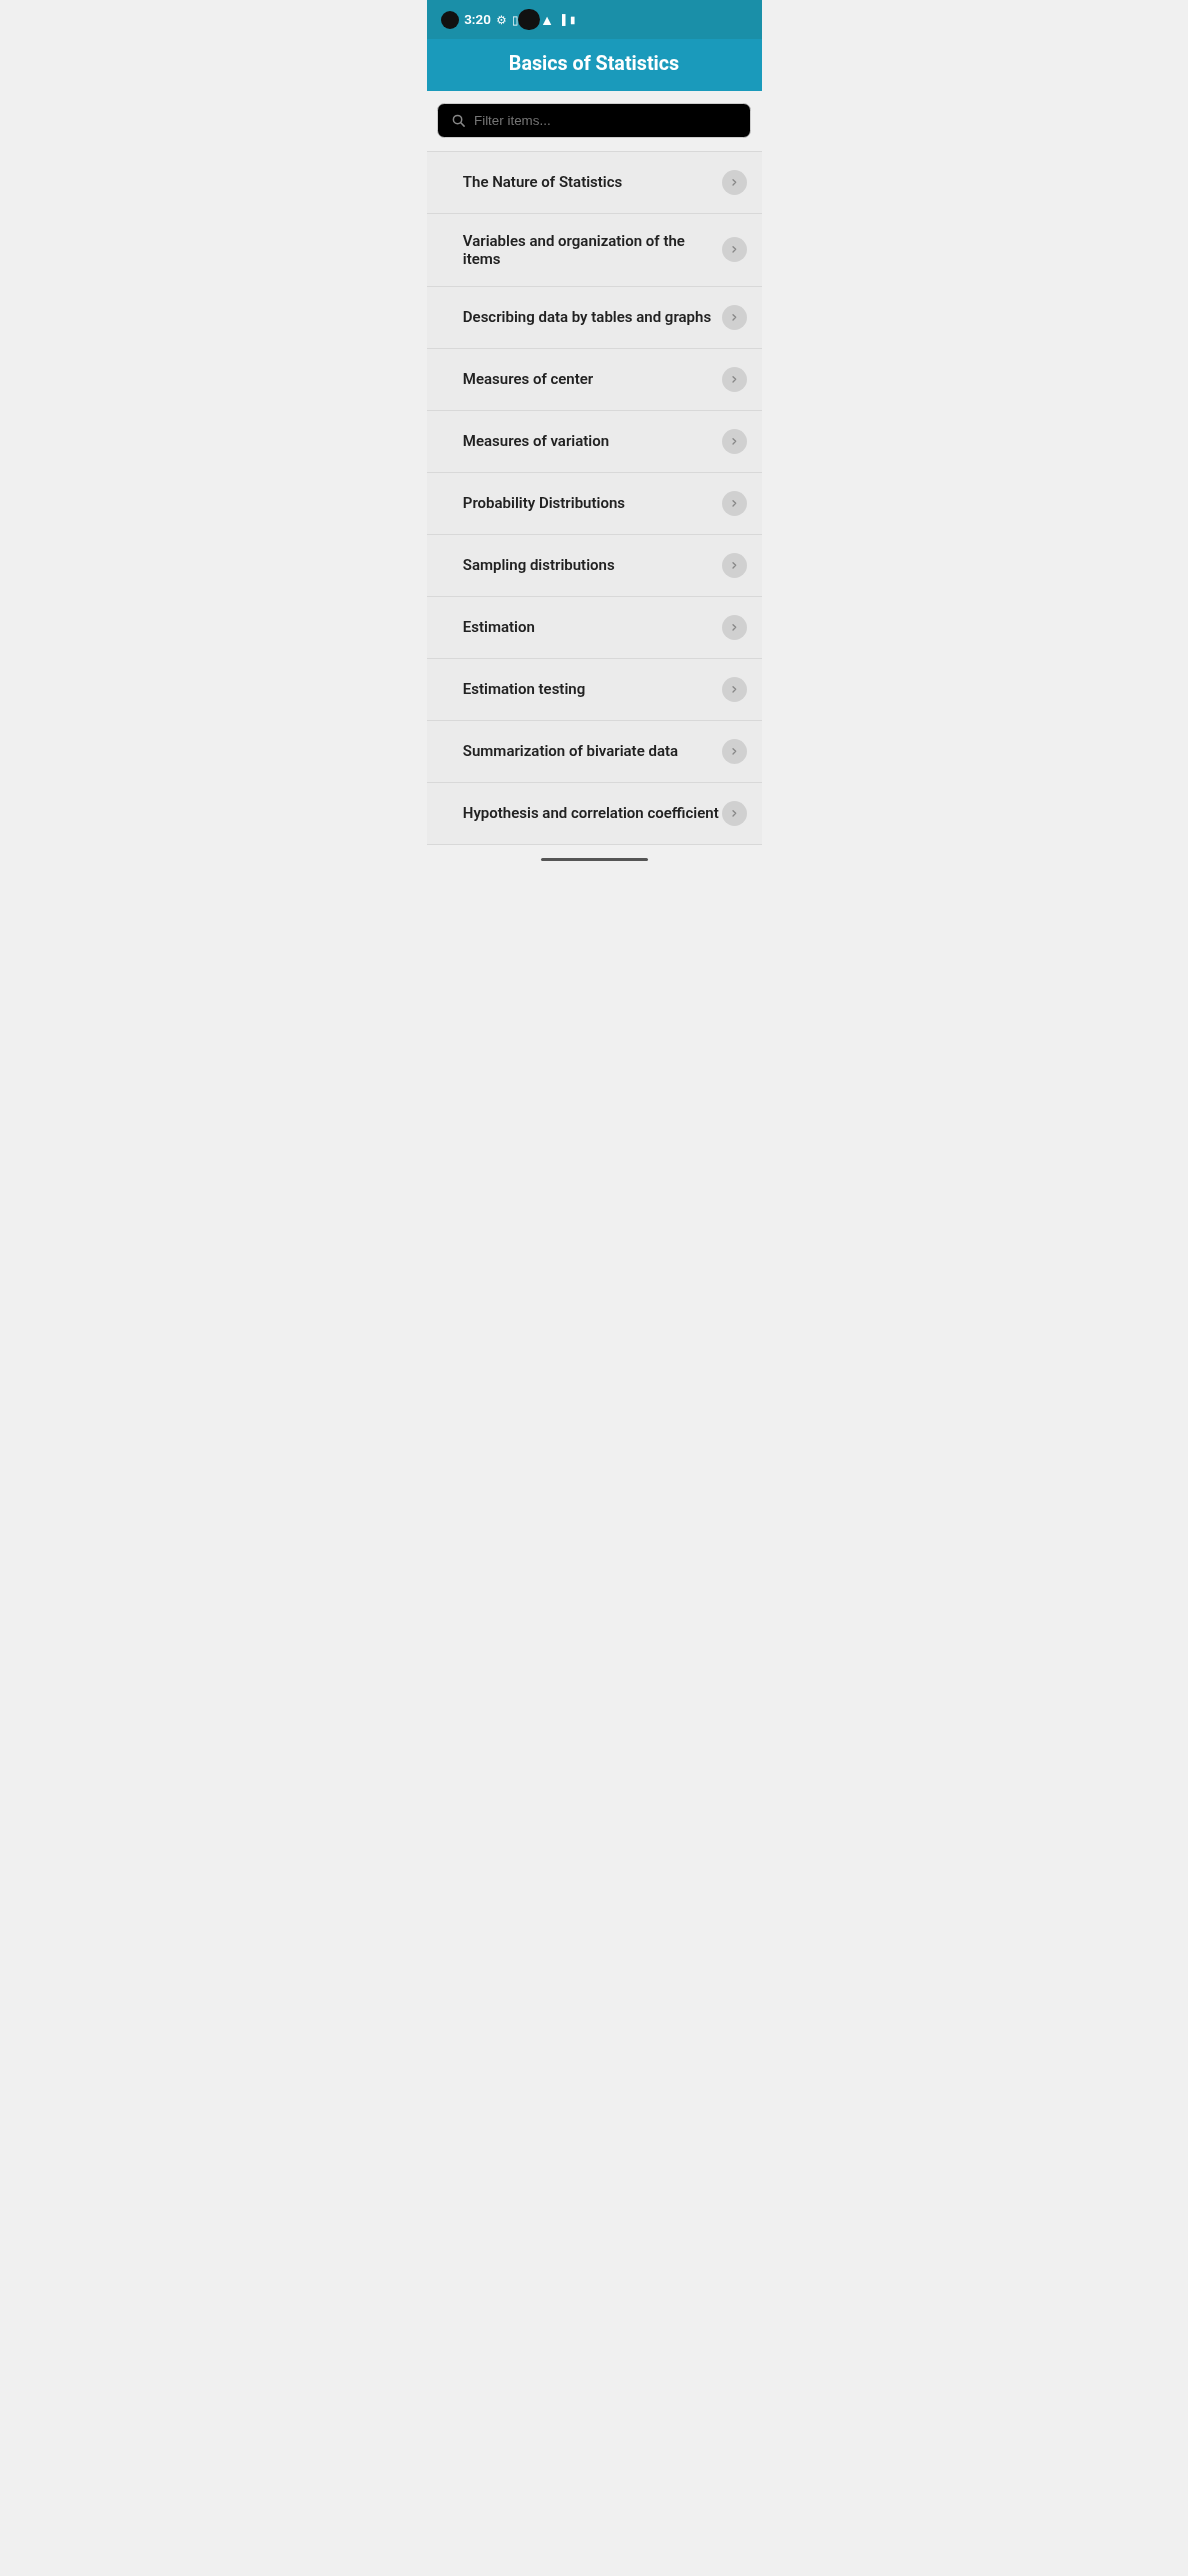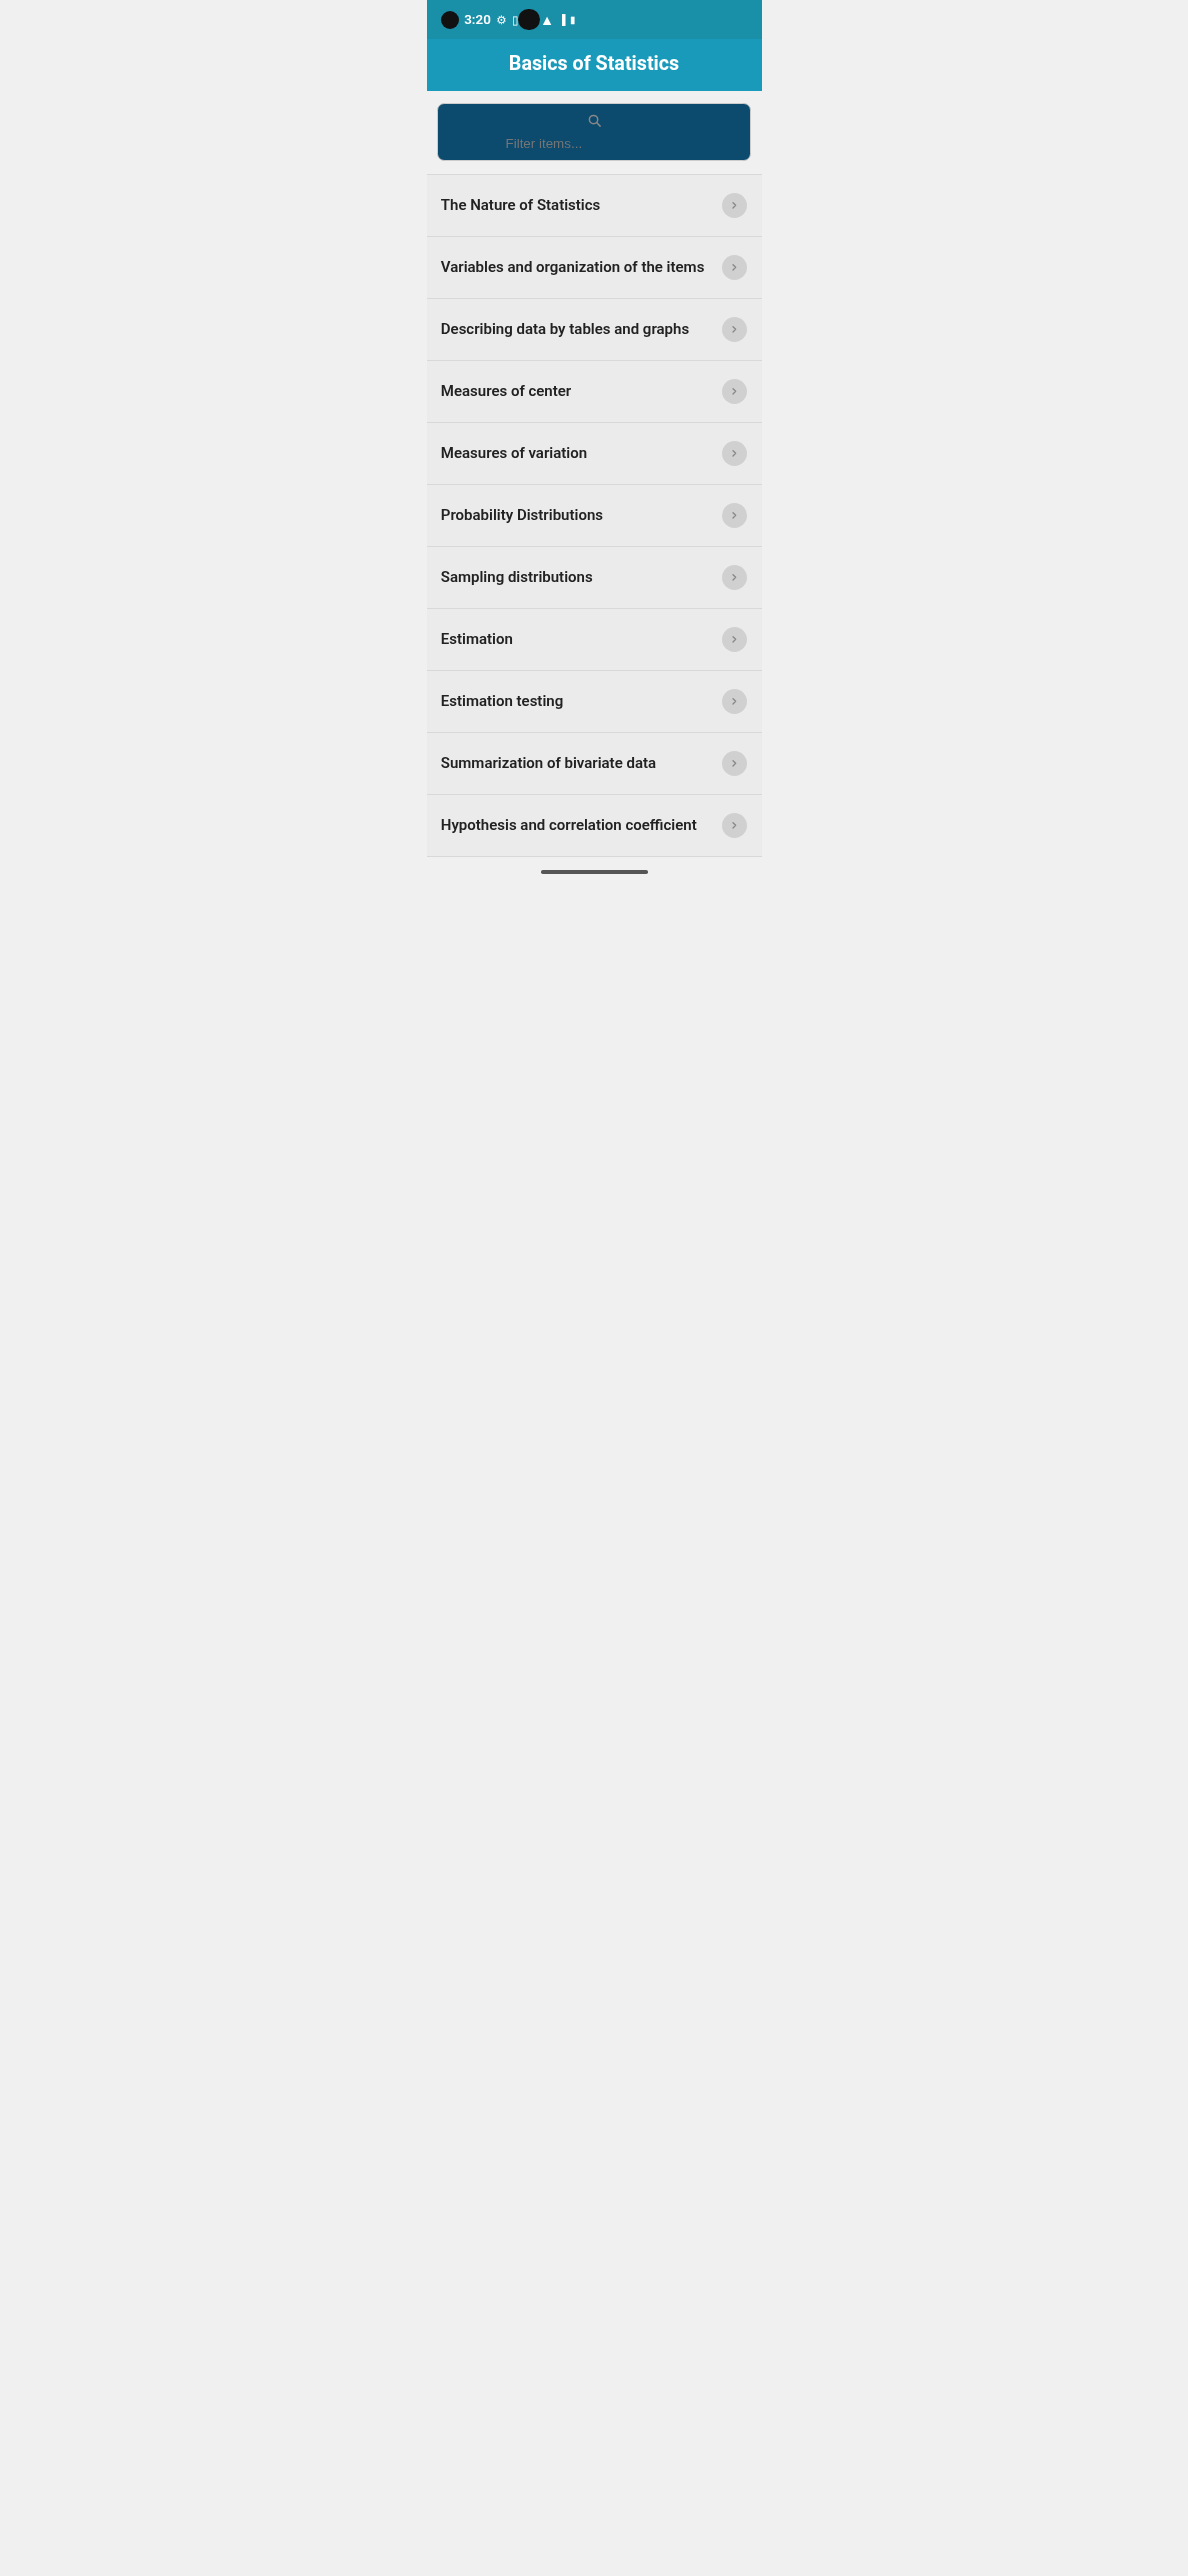--- a/index.html
+++ b/index.html
@@ -66,28 +66,27 @@
       font-weight: 700;
     }
 
     
     .search-container {
       background: #f0f0f0;
       padding: 12.5px 10.7px;
     }
 
     .search-box {
-      background: #0c4a6e;
+      background: #000000;
       border: 1.3px solid #ccc;
       border-radius: 7.2px;
       display: flex;
       align-items: center;
       padding: 9px 12.5px;
       gap: 9px;
-      flex-direction: column;
     }
 
     .search-icon-wrap {
       color: #888;
       font-size: 14.3px;
       display: flex;
       align-items: center;
     }
 
     .search-input {
@@ -116,20 +115,21 @@
 
     .list-item:first-child {
       border-top: 0.9px solid #d8d8d8;
     }
 
     .list-item-label {
       font-size: 15px;
       font-weight: 600;
       color: #222;
       flex: 1;
+      margin-left: 22px;
     }
 
     .chevron-icon {
       width: 25px;
       height: 25px;
       border-radius: 50%;
       background: #d0d0d0;
       display: flex;
       align-items: center;
       justify-content: center;

